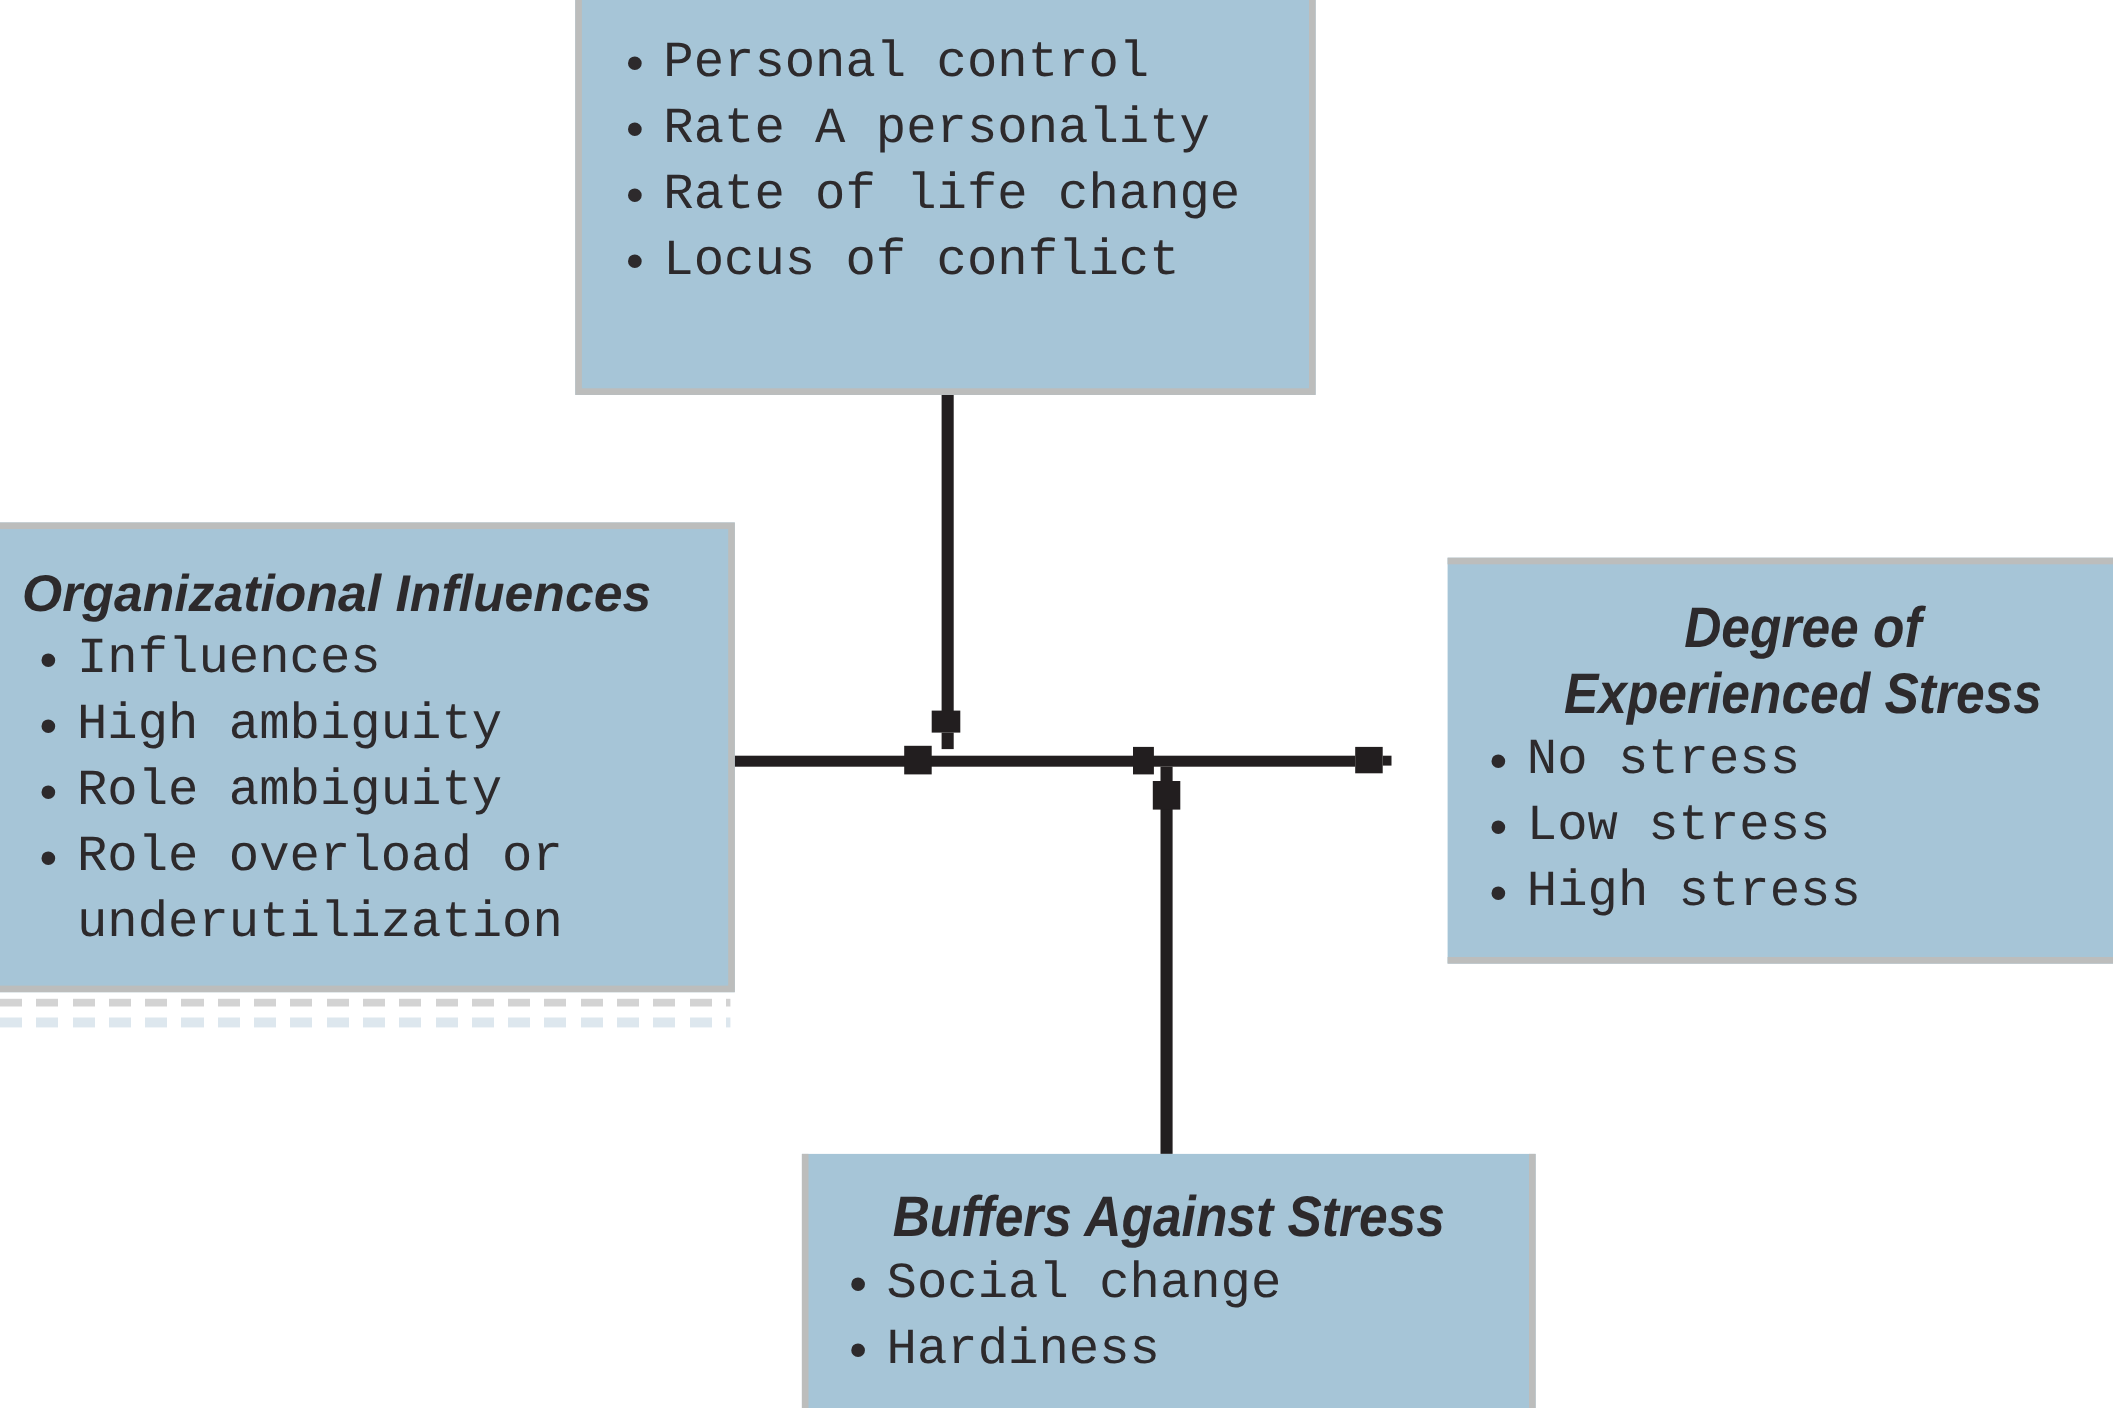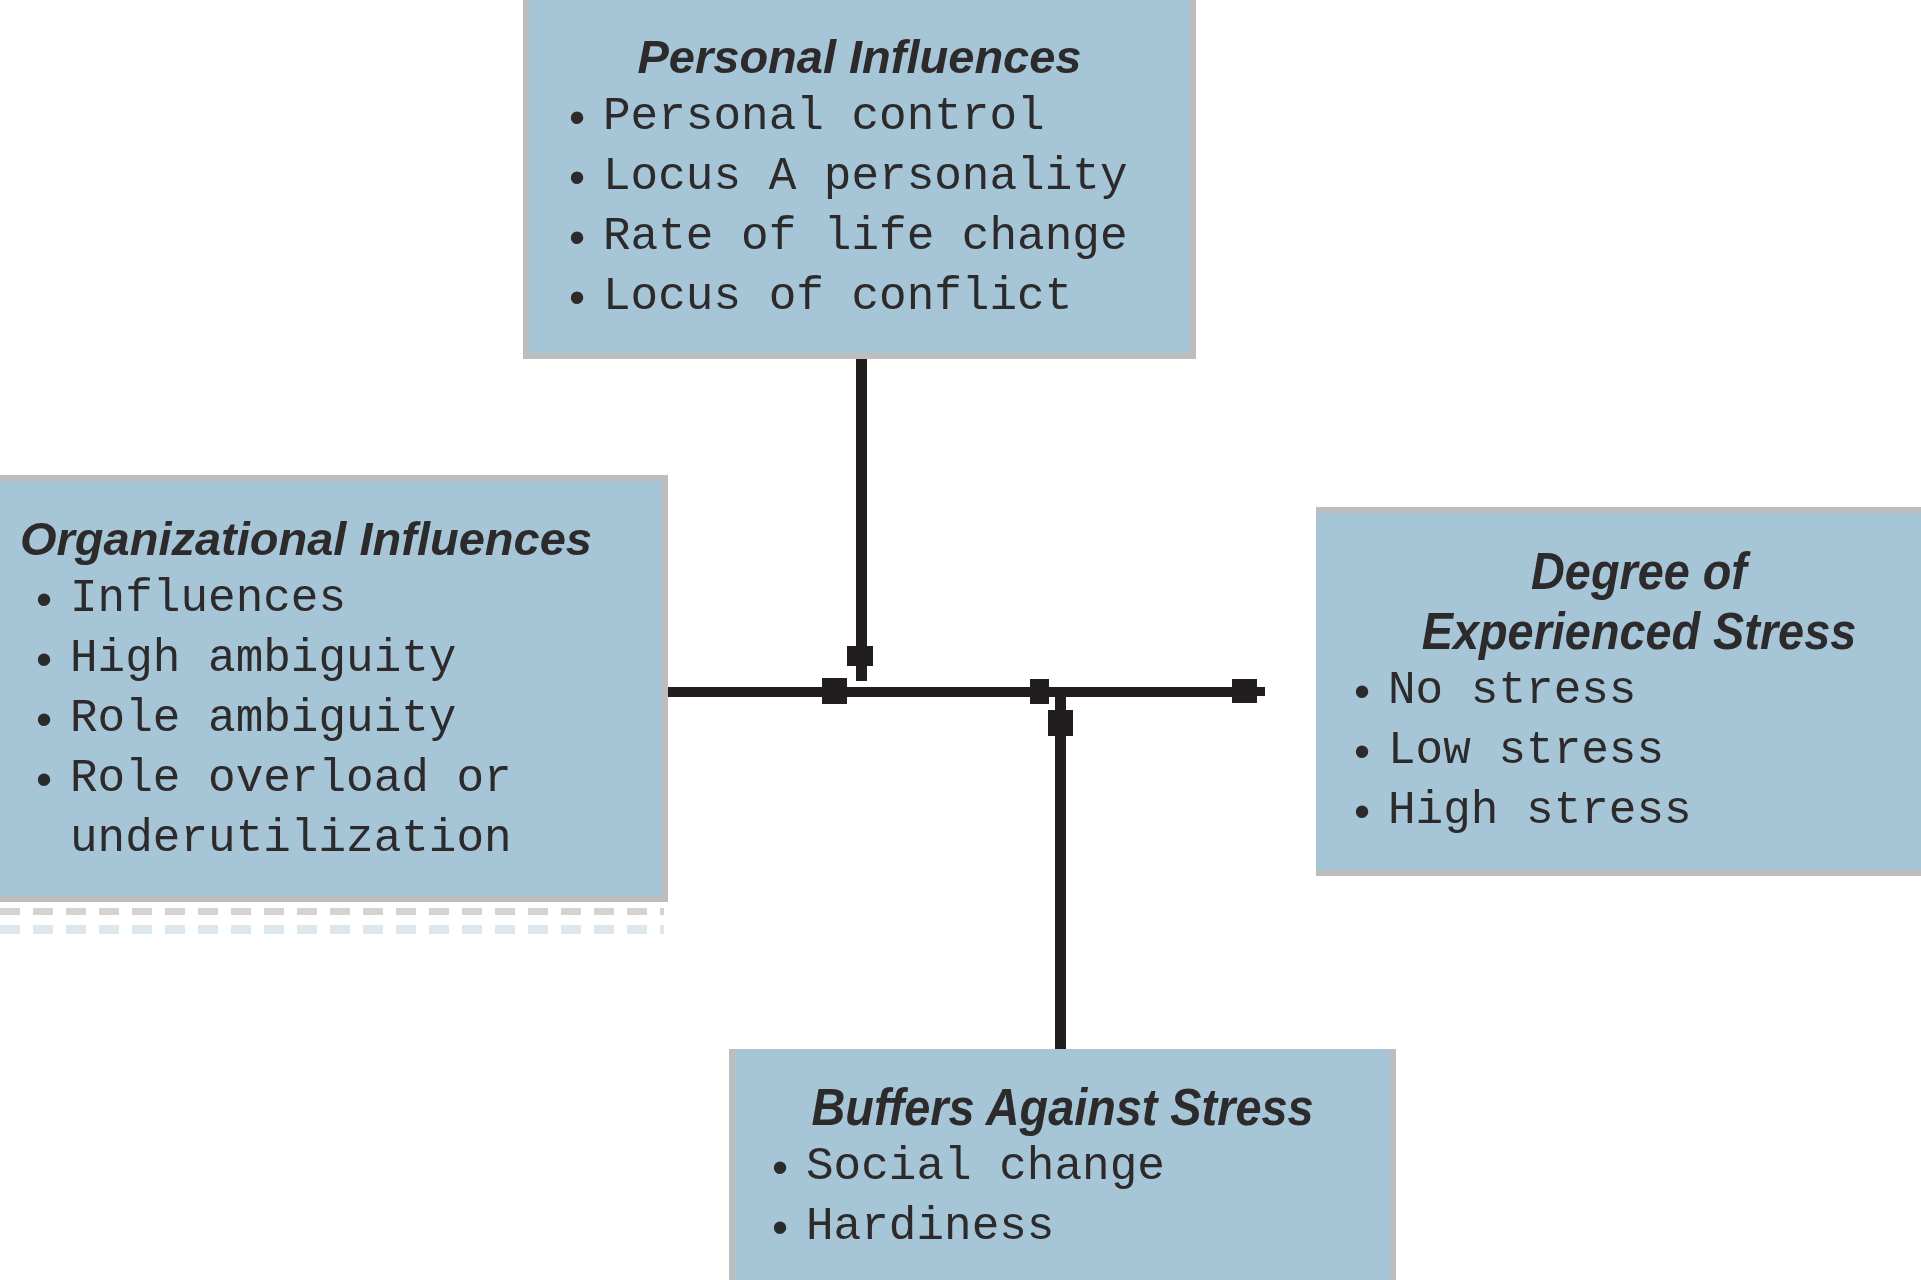--- a/index.html
+++ b/index.html
@@ -68,29 +68,28 @@
       <rect x="1232" y="679" width="25" height="24"></rect>
       <rect x="1257" y="687" width="8" height="9"></rect>
     </g>
     <g>
       <rect x="1055" y="697" width="11" height="352"></rect>
       <rect x="1048" y="710" width="25" height="26"></rect>
     </g>
   </svg>
 
   <div class="box box-personal">
-    <div class="title">Personal Influences</div>
     <div class="items">
       <div class="item">
         <span class="bullet">•</span>
         <span class="itxt">Personal control</span>
       </div>
       <div class="item">
         <span class="bullet">•</span>
-        <span class="itxt">Locus A personality</span>
+        <span class="itxt">Rate A personality</span>
       </div>
       <div class="item">
         <span class="bullet">•</span>
         <span class="itxt">Rate of life change</span>
       </div>
       <div class="item">
         <span class="bullet">•</span>
         <span class="itxt">Locus of conflict</span>
       </div>
     </div>

